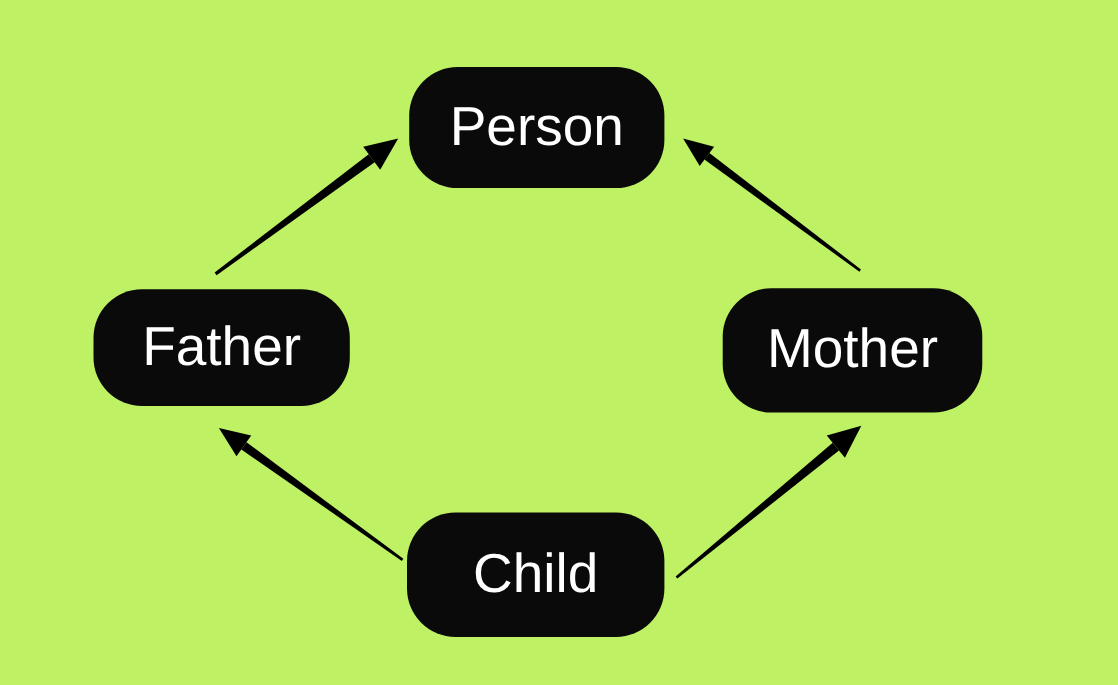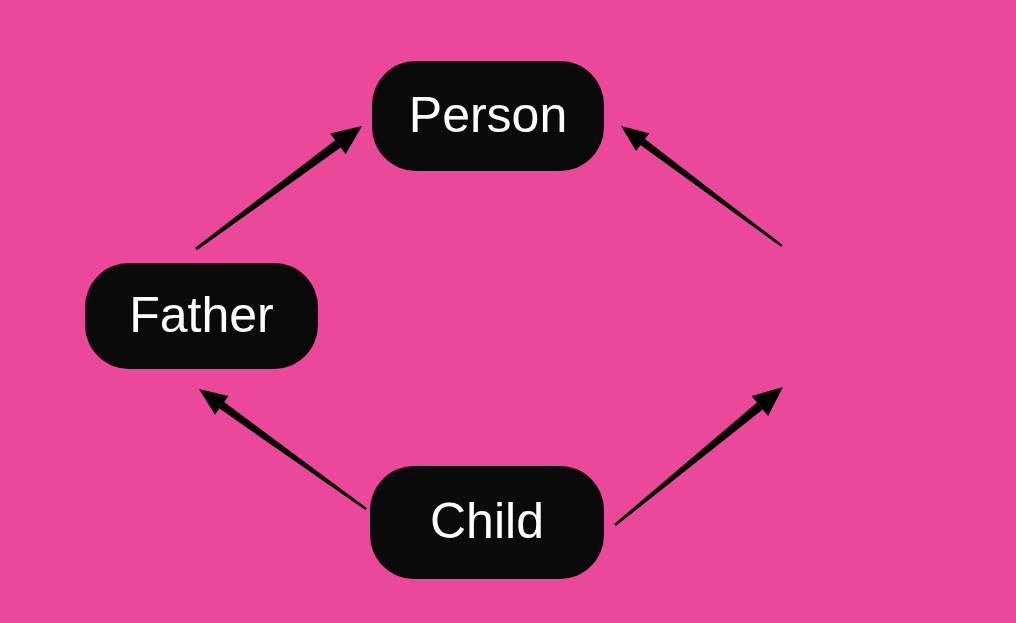--- a/index.html
+++ b/index.html
@@ -4,21 +4,21 @@
 <style>
   html, body {
     margin: 0;
     padding: 0;
     background: #ffffff;
   }
   .canvas {
     position: relative;
     width: 1016px;
     height: 623px;
-    background: #ec4899;
+    background: #bef264;
     font-family: "Liberation Sans", sans-serif;
     overflow: hidden;
   }
   .arrow-layer {
     position: absolute;
     left: 0;
     top: 0;
     width: 1016px;
     height: 623px;
   }
@@ -70,18 +70,21 @@
   </svg>
 
   <div class="node node-person">
     <span class="node-label">Person</span>
   </div>
 
   <div class="node node-father">
     <span class="node-label">Father</span>
   </div>
 
+  <div class="node node-mother">
+    <span class="node-label">Mother</span>
+  </div>
 
   <div class="node node-child">
     <span class="node-label">Child</span>
   </div>
 
 </div>
 
 </body></html>

